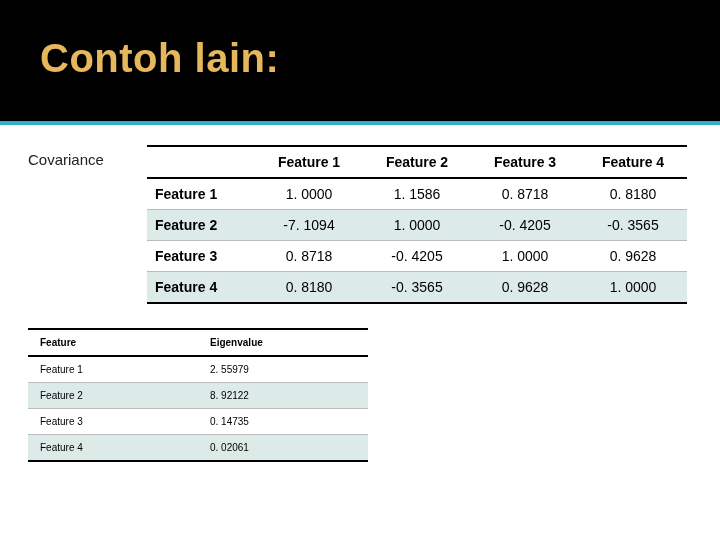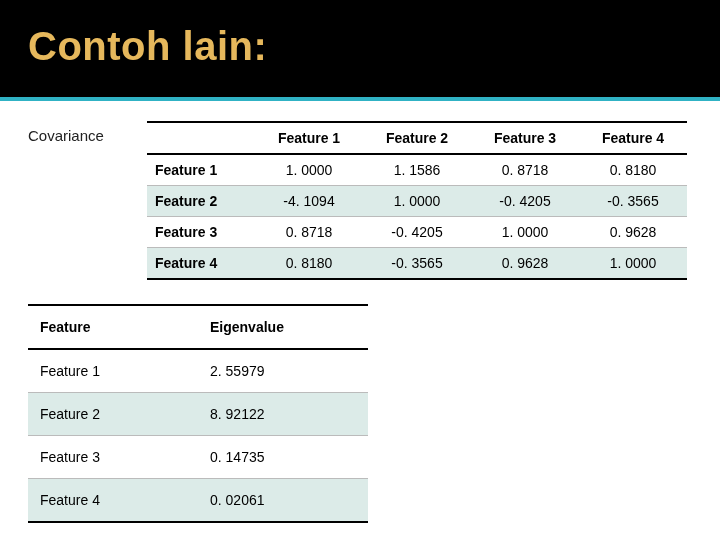--- a/index.html
+++ b/index.html
@@ -16,21 +16,21 @@
     width: 720px;
     height: 540px;
     box-sizing: border-box;
   }
   .header {
     background: #000000;
     padding: 24px 28px 28px 28px;
     border-bottom: 4px solid #30b2c4;
   }
   .header h1 {
-    margin: 0;
+    margin: 12px;
     color: #e6b85c;
     font-size: 40px;
     font-weight: 700;
     letter-spacing: 0.5px;
   }
   .body {
     padding: 20px 28px 0 28px;
   }
   .section-label {
     font-size: 15px;
@@ -87,24 +87,24 @@
   }
   .eig-label-col {
     width: 180px;
     padding-top: 6px;
   }
   .eig-table {
     width: 340px;
     table-layout: fixed;
   }
   .eig-table th, .eig-table td {
-    padding: 13px 12px;
+    padding: 7px 12px;
     text-align: left;
     border-bottom: 1px solid #bbb;
-    font-size: 14px;
+    font-size: 10px;
   }
   .eig-table thead th {
     border-top: 2px solid #000;
     border-bottom: 2px solid #000;
     font-weight: 700;
   }
   .eig-table tbody tr:nth-child(even) td {
     background: #dcebe8;
   }
   .eig-table tbody tr:last-child td {
@@ -139,21 +139,21 @@
         <tbody>
           <tr>
             <td>Feature 1</td>
             <td>1. 0000</td>
             <td>1. 1586</td>
             <td>0. 8718</td>
             <td>0. 8180</td>
           </tr>
           <tr>
             <td>Feature 2</td>
-            <td>-4. 1094</td>
+            <td>-7. 1094</td>
             <td>1. 0000</td>
             <td>-0. 4205</td>
             <td>-0. 3565</td>
           </tr>
           <tr>
             <td>Feature 3</td>
             <td>0. 8718</td>
             <td>-0. 4205</td>
             <td>1. 0000</td>
             <td>0. 9628</td>

